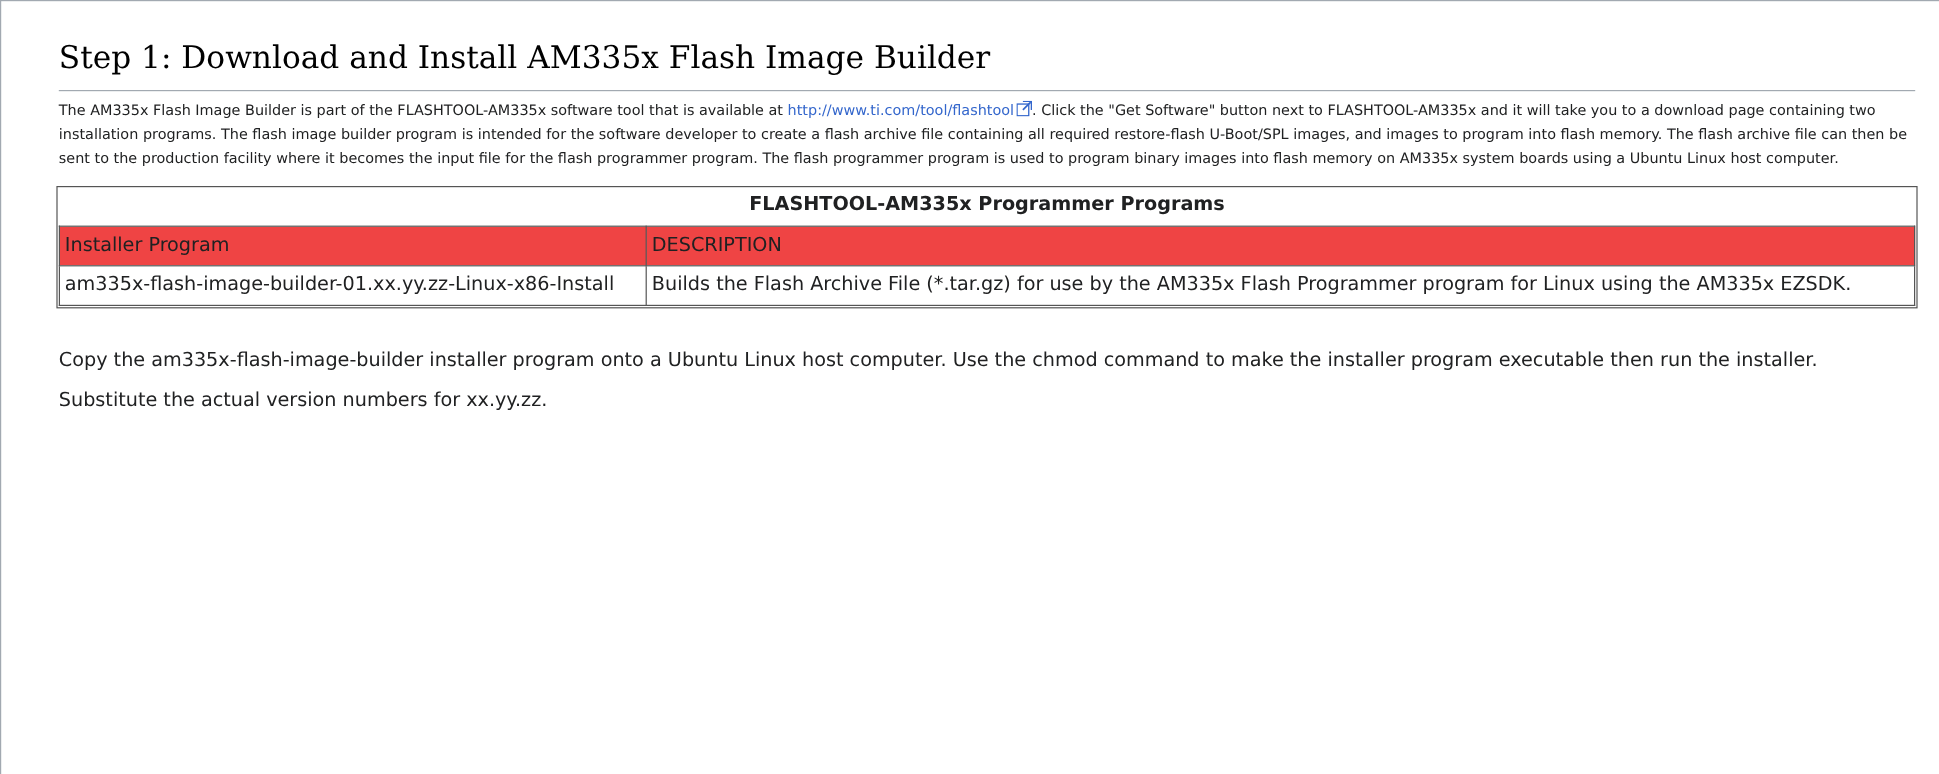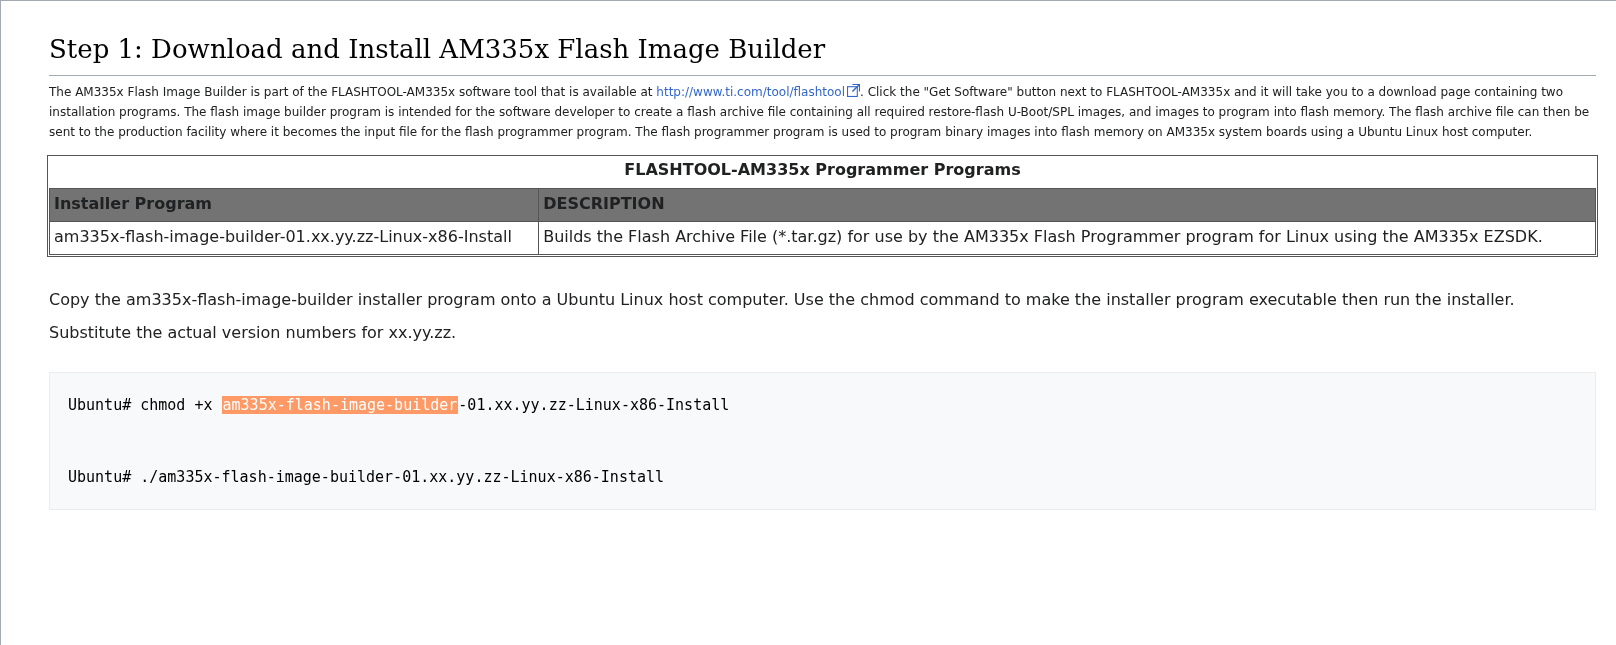--- a/index.html
+++ b/index.html
@@ -64,22 +64,22 @@
   }
   table.installer-table th,
   table.installer-table td {
     border: 1px solid #555;
     padding: 2px 4px 4px 4px;
     text-align: left;
     vertical-align: top;
     line-height: 1.6;
   }
   table.installer-table th {
-    font-weight: 700;
-    background: #737373;
+    font-weight: 400;
+    background: #ef4444;
   }
   
   table.installer-table { outline: 1px solid #555; outline-offset: 1px; }
 
   p.after-table {
     margin: 28px 0 8px 0;
     line-height: 2.1;
   }
 
   pre.code-block {
@@ -127,18 +127,15 @@
       <tbody>
         <tr>
           <td> am335x-flash-image-builder-01.xx.yy.zz-Linux-x86-Install</td>
           <td> Builds the Flash Archive File (*.tar.gz) for use by the AM335x Flash Programmer program for Linux using the AM335x EZSDK.</td>
         </tr>
       </tbody>
     </table>
 
     <p class="after-table">Copy the am335x-flash-image-builder installer program onto a Ubuntu Linux host computer.   Use the chmod command to make the installer program executable then run the installer.  Substitute the actual version numbers for xx.yy.zz.</p>
 
-    <pre class="code-block"><span>Ubuntu# chmod +x </span><span class="hl">am335x-flash-image-builder</span><span>-01.xx.yy.zz-Linux-x86-Install</span>
-
-<span>Ubuntu# ./am335x-flash-image-builder-01.xx.yy.zz-Linux-x86-Install</span></pre>
 
   </div>
 </div>
 
 </body></html>

